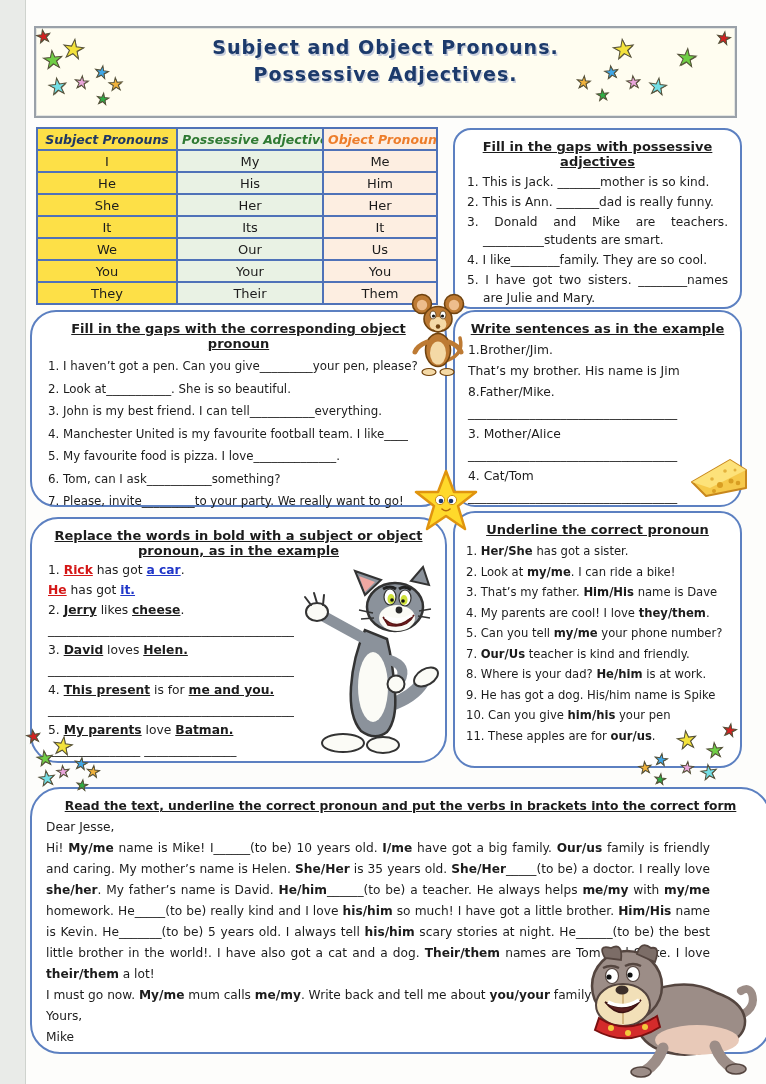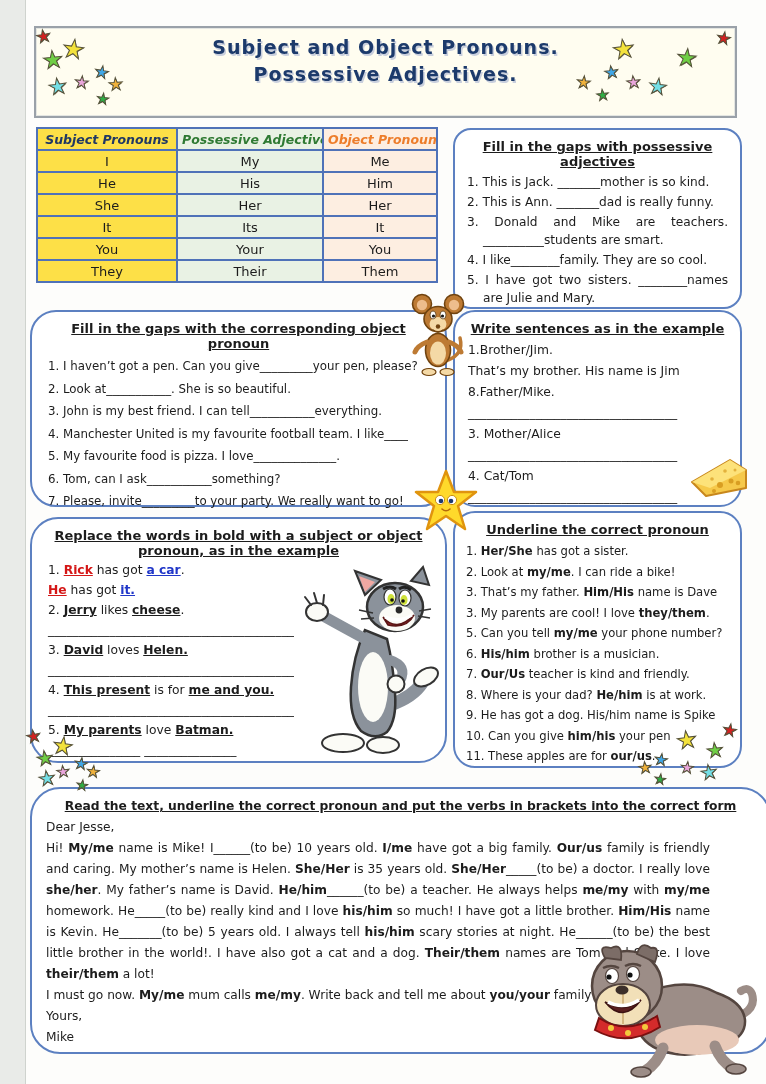--- a/index.html
+++ b/index.html
@@ -95,20 +95,25 @@
         <td class="c0">She</td>
         <td class="c1">Her</td>
         <td class="c2">Her</td>
       </tr>
       <tr>
         <td class="c0">It</td>
         <td class="c1">Its</td>
         <td class="c2">It</td>
       </tr>
       <tr>
+        <td class="c0">We</td>
+        <td class="c1">Our</td>
+        <td class="c2">Us</td>
+      </tr>
+      <tr>
         <td class="c0">You</td>
         <td class="c1">Your</td>
         <td class="c2">You</td>
       </tr>
       <tr>
         <td class="c0">They</td>
         <td class="c1">Their</td>
         <td class="c2">Them</td>
       </tr>
     </tbody>
@@ -158,23 +163,22 @@
   <div class="row"><span>________________________________________</span></div>
   <div class="row"><span>5. </span><span class="b u">My parents</span><span> love </span><span class="b u">Batman.</span></div>
   <div class="row"><span>_______________  _______________</span></div>
 </div>
 
 <div id="boxE" class="ex-box">
   <div class="ex-title">Underline the correct pronoun</div>
   <div class="row"><span>1.  </span><span class="b">Her/She</span><span> has got a sister.</span></div>
   <div class="row"><span>2. Look at </span><span class="b">my/me</span><span>. I can ride a bike!</span></div>
   <div class="row"><span>3. That’s my father. </span><span class="b">Him/His</span><span> name is Dave</span></div>
-  <div class="row"><span>3. My parents are cool! I love </span><span class="b">they/them</span><span>.</span></div>
+  <div class="row"><span>4. My parents are cool! I love </span><span class="b">they/them</span><span>.</span></div>
   <div class="row"><span>5. Can you tell </span><span class="b">my/me</span><span> your phone number?</span></div>
-  <div class="row"><span>6. </span><span class="b">His/him</span><span> brother is a musician.</span></div>
   <div class="row"><span>7. </span><span class="b">Our/Us</span><span> teacher is kind and friendly.</span></div>
   <div class="row"><span>8. Where is your dad? </span><span class="b">He/him</span><span> is at work.</span></div>
   <div class="row"><span>9. He has got a dog. His/him name is Spike</span></div>
   <div class="row"><span>10. Can you give </span><span class="b">him/his</span><span> your pen</span></div>
   <div class="row"><span>11. These apples are for </span><span class="b">our/us</span><span>.</span></div>
 </div>
 
 <div id="boxF" class="ex-box">
   <div class="ex-title">Read the text, underline the correct pronoun and put the verbs in brackets into the correct form</div>
   <div class="letter">Dear Jesse,</div>

